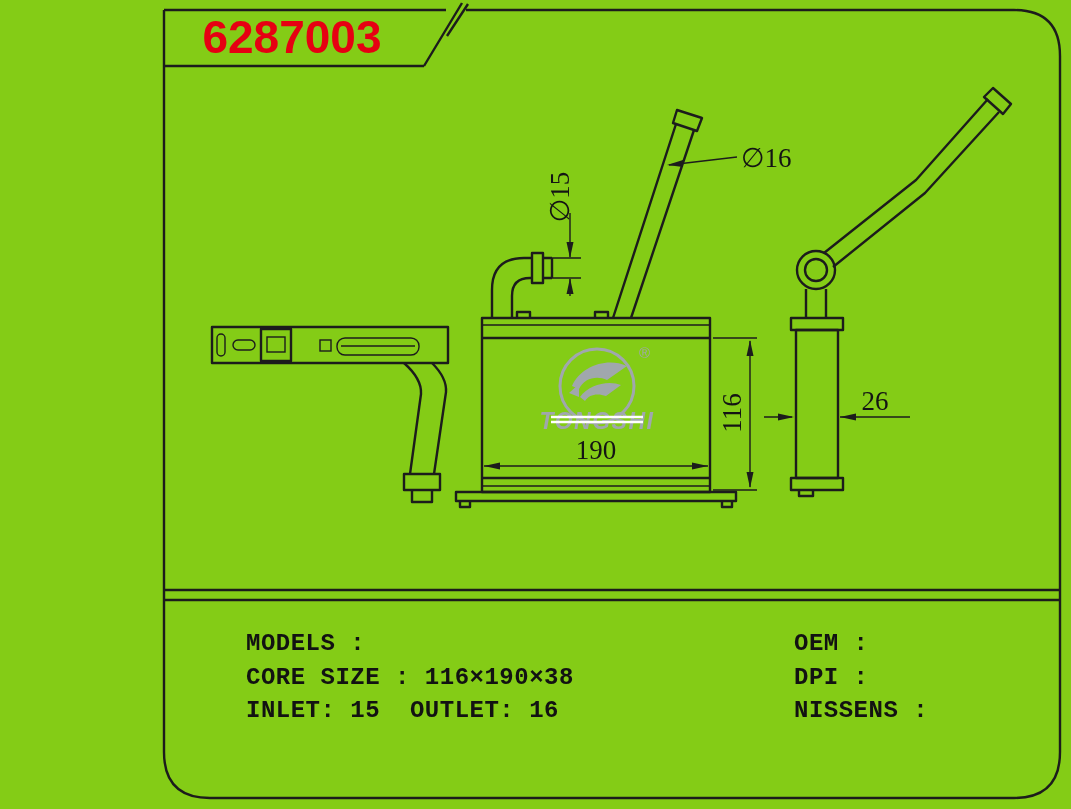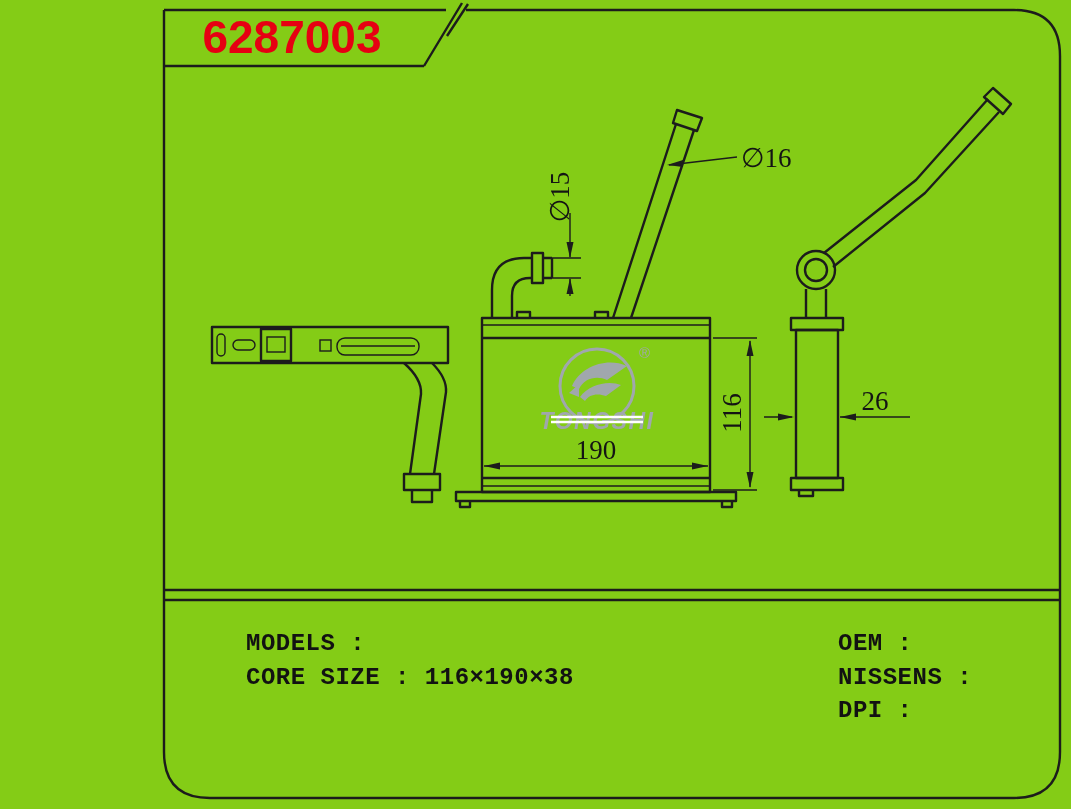--- a/index.html
+++ b/index.html
@@ -23,21 +23,21 @@
   .logo-shape { fill:#a0a7ad; stroke:none; }
   .logo-ring  { fill:none; stroke:#a0a7ad; stroke-width:3; }
   .logo-stripe{ stroke:#ffffff; stroke-width:2.5; fill:none; }
 
   
   .specs { position:absolute; left:0; top:627px; width:1071px; height:182px;
            font-family:"Liberation Mono", monospace; font-weight:bold;
            font-size:24px; color:#121212; letter-spacing:0.5px;margin-left:24px; }
   .spec-col { position:absolute; top:0; }
   .spec-col.left  { left:222px; }
-  .spec-col.right { left:814px; }
+  .spec-col.right { left:770px; }
   .spec-line { line-height:33.6px; white-space:pre; }
 </style>
 </head>
 <body>
 
 <div class="page">
 
   <svg width="1071" height="809" viewBox="0 0 1071 809" xmlns="http://www.w3.org/2000/svg">
 
     <g>
@@ -145,21 +145,22 @@
       <text class="logo-text" x="597" y="429" text-anchor="middle">TONGSHI</text>
       <path class="logo-stripe" d="M551,417 H643 M551,422 H643"></path>
     </g>
 
   </svg>
 
   <div class="specs">
     <div class="spec-col left">
       <div class="spec-line">MODELS :</div>
       <div class="spec-line">CORE SIZE : 116×190×38</div>
+      <div class="spec-line">INLET: 15  OUTLET: 16</div>
     </div>
     <div class="spec-col right">
       <div class="spec-line">OEM :</div>
+      <div class="spec-line">DPI :</div>
       <div class="spec-line">NISSENS :</div>
-      <div class="spec-line">DPI :</div>
     </div>
   </div>
 
 </div>
 
 </body></html>

